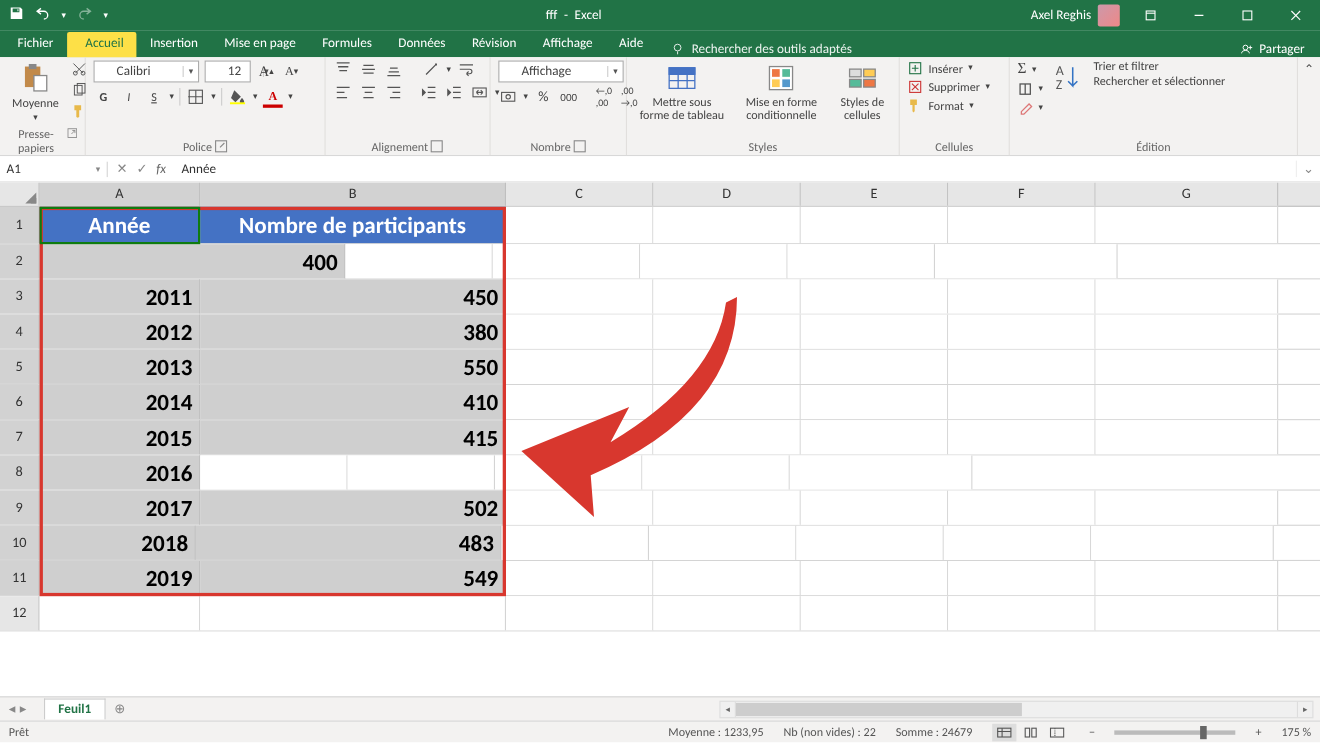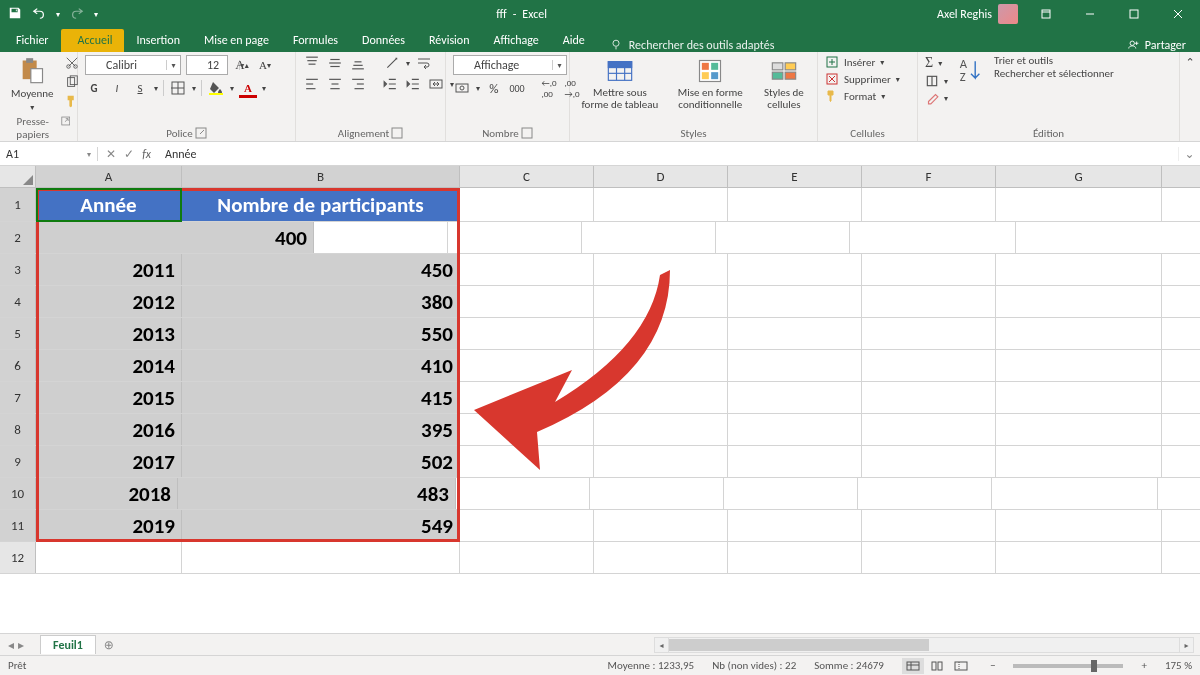--- a/index.html
+++ b/index.html
@@ -11,21 +11,21 @@
 .qat svg { width: 14px; height: 14px; }
 .titlebar .center { flex: 1; text-align: center; display: flex; justify-content: center; gap: 6px; }
 .titlebar .user { display: flex; align-items: center; gap: 6px; padding-right: 6px; }
 .titlebar .winbtn { width: 44px; height: 28px; display: flex; align-items: center; justify-content: center; }
 .titlebar .winbtn svg { width: 10px; height: 10px; }
 .avatar { width: 20px; height: 20px; background: linear-gradient(135deg,#c9a,#e88); border-radius: 2px; }
 
 
 .tabs { height: 24px; background: #217346; display: flex; align-items: flex-end; padding-left: 4px; font-size: 12px; color: #fff; }
 .tab { padding: 4px 12px 5px; cursor: pointer; }
-.tab.active { background: #eab308; color: #217346; font-weight: 400; border-radius: 2px 2px 0 0; padding-left: 17px; }
+.tab.active { background: #fde047; color: #217346; font-weight: 400; border-radius: 2px 2px 0 0; padding-left: 17px; }
 .tab.file { background: transparent; color:#fff; }
 .tabs .tell { margin-left: 12px; display:flex; align-items:center; gap:6px; opacity:.9;}
 .tabs .share { margin-left: auto; margin-right: 14px; display:flex; align-items:center; gap:4px; }
 
 
 .ribbon { height: 90px; background: #f3f2f1; border-bottom: 1px solid #d5d5d5; display: flex; font-size: 11px; color: #444; }
 .group { border-right: 1px solid #e1dfdd; padding: 3px 7px 1px; display: flex; flex-direction: column; justify-content: space-between; }
 .group-label { text-align: center; font-size: 11px; color: #666; padding-top: 1px; display:flex; justify-content:center; gap:2px;}
 .group-body { display: flex; align-items: flex-start; gap: 5px; flex:1; }
 .bigbtn { display: flex; flex-direction: column; align-items: center; gap: 2px; padding: 2px 4px; }
@@ -475,21 +475,21 @@
       <div class="bigbtn" style="width:36px">
         <div class="ico">
             <svg viewBox="0 0 20 20">
               <text x="2" y="8" font-size="9" fill="#555">A</text>
               <text x="2" y="17" font-size="9" fill="#555">Z</text>
               <path d="M13 3v12l-3-3m3 3 3-3" stroke="#3373c4" fill="none"></path>
             </svg>
           </div>
       </div>
       <div style="line-height:1.15">
-        <div>Trier et outils</div>
+        <div>Trier et filtrer</div>
         <div>Rechercher et sélectionner</div>
       </div>
     </div>
     <div class="group-label">
         <span>Édition</span>
       </div>
   </div>
   <div style="width:20px;display:flex;align-items:flex-start;justify-content:center;padding-top:4px">⌃</div>
 </div>
 
@@ -586,21 +586,20 @@
         <div class="cell selbg" style="width: 278px;">415</div>
         <div class="cell" style="width: 134px;"></div>
         <div class="cell" style="width: 134px;"></div>
         <div class="cell" style="width: 134px;"></div>
         <div class="cell" style="width: 134px;"></div>
         <div class="cell" style="width: 166px;"></div>
       </div>
       <div class="row data">
         <div class="rh sel">8</div>
         <div class="cell selbg" style="width: 146px;">2016</div>
-        <div class="cell selbg" style="width: 278px;">395</div>
         <div class="cell" style="width: 134px;"></div>
         <div class="cell" style="width: 134px;"></div>
         <div class="cell" style="width: 134px;"></div>
         <div class="cell" style="width: 134px;"></div>
         <div class="cell" style="width: 166px;"></div>
       </div>
       <div class="row data">
         <div class="rh sel">9</div>
         <div class="cell selbg" style="width: 146px;">2017</div>
         <div class="cell selbg" style="width: 278px;">502</div>

